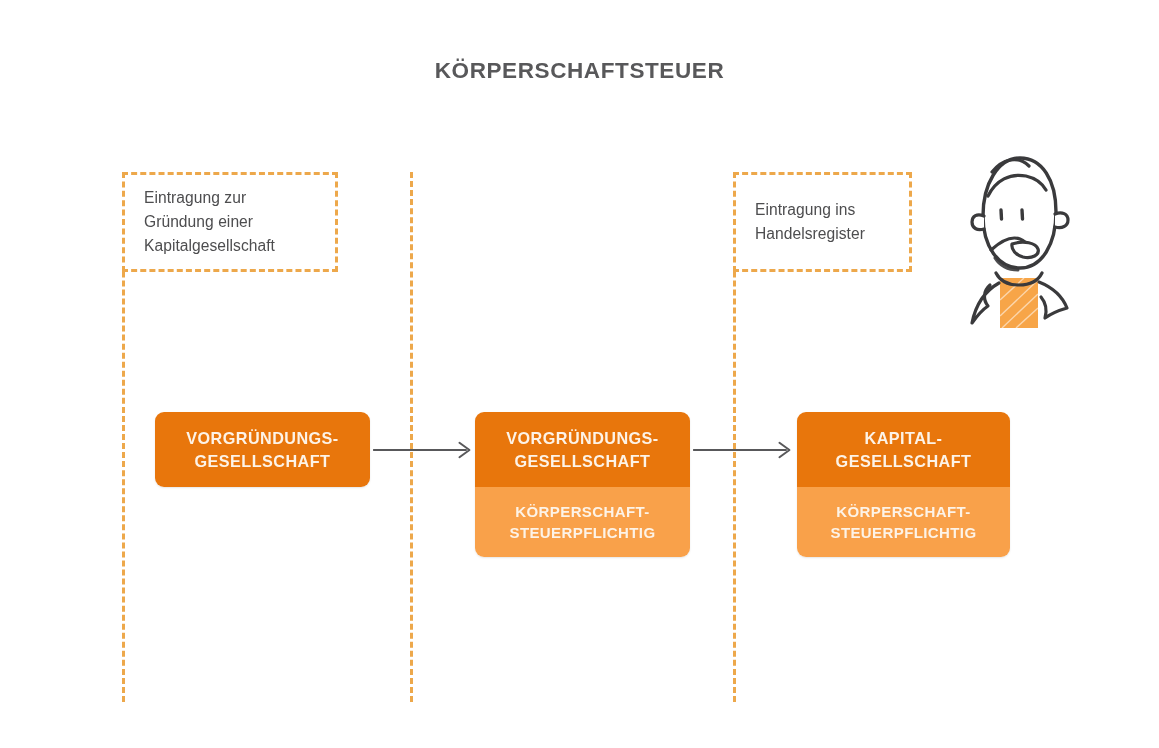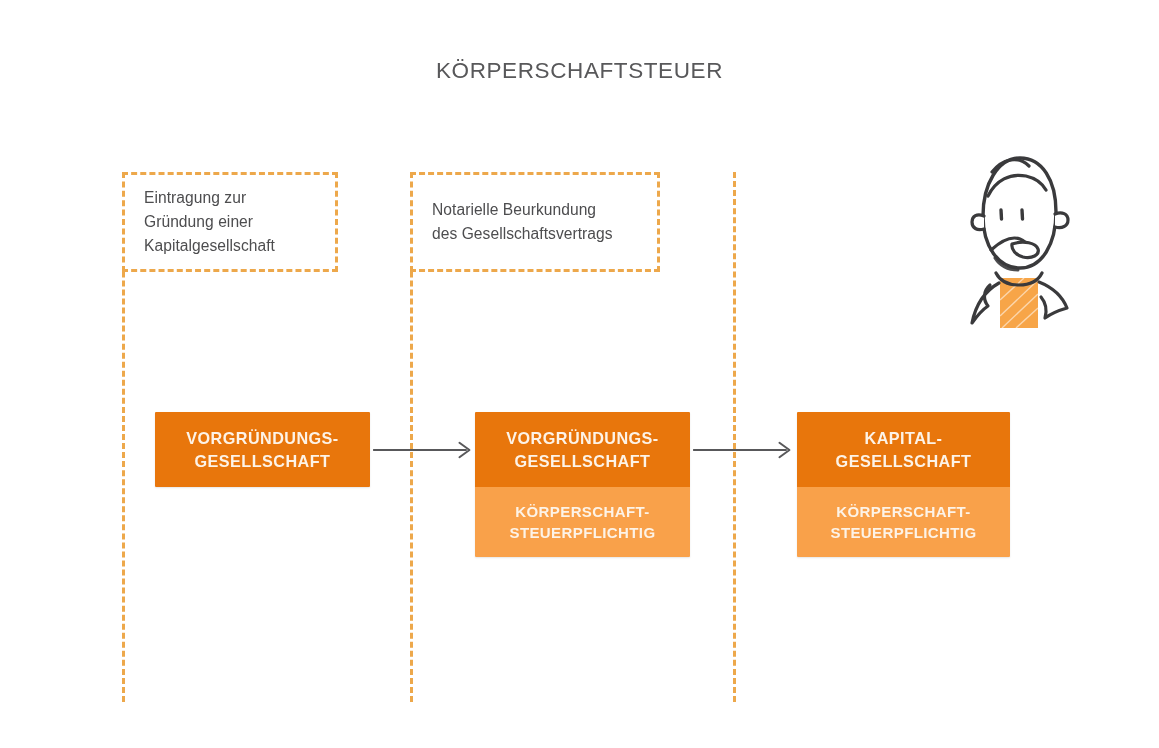--- a/index.html
+++ b/index.html
@@ -23,21 +23,21 @@
   
   .title-block {
     position: absolute;
     left: 0;
     top: 58px;
     width: 1159px;
     text-align: center;
   }
   .title-main {
     font-size: 22.5px;
-    font-weight: normal;
+    font-weight: bold;
     letter-spacing: 0.6px;
     color: #58585a;
     line-height: 1.18;
   }
   .title-sub {
     margin-top: 4px;
     font-size: 15.6px;
     font-weight: bold;
     letter-spacing: 0.25px;
     color: #58585a;
@@ -68,21 +68,21 @@
     font-size: 15.6px;
     color: #4d4d4f;
     line-height: 1.52;
     letter-spacing: 0.05px;
     white-space: pre-line;
   }
 
   
   .proc-box {
     position: absolute;
-    border-radius: 1px;
+    border-radius: 9px;
     overflow: hidden;
     display: flex;
     flex-direction: column;
     box-shadow: 0 1px 2px rgba(0,0,0,0.10);
   }
   .proc-top {
     background: #e8760c;
     color: #fdf3e7;
     display: flex;
     align-items: center;
@@ -134,25 +134,25 @@
   <div class="guide-line" style="left:122px;"></div>
   <div class="guide-line" style="left:410px;"></div>
   <div class="guide-line" style="left:733px;"></div>
 
   <div class="caption-box" style="left:122px; top:172px; width:216px; height:100px;">
     <div class="caption-text">Eintragung zur
 Gründung einer
 Kapitalgesellschaft</div>
   </div>
 
-  <div class="caption-box" style="left:410px; top:172px; width:250px; height:100px;">
-    <div class="caption-text">Notarielle Beurkundung
-des Gesellschaftsvertrags</div>
-  </div>
-
+
+  <div class="caption-box" style="left:733px; top:172px; width:179px; height:100px;">
+    <div class="caption-text">Eintragung ins
+Handelsregister</div>
+  </div>
 
   <div class="proc-box" style="left:155px; top:412px; width:215px; height:75px;">
     <div class="proc-top" style="height:75px;">VORGRÜNDUNGS-
 GESELLSCHAFT</div>
   </div>
 
   <div class="proc-box" style="left:475px; top:412px; width:215px; height:145px;">
     <div class="proc-top" style="height:75px;">VORGRÜNDUNGS-
 GESELLSCHAFT</div>
     <div class="proc-bottom" style="height:70px;">KÖRPERSCHAFT-

